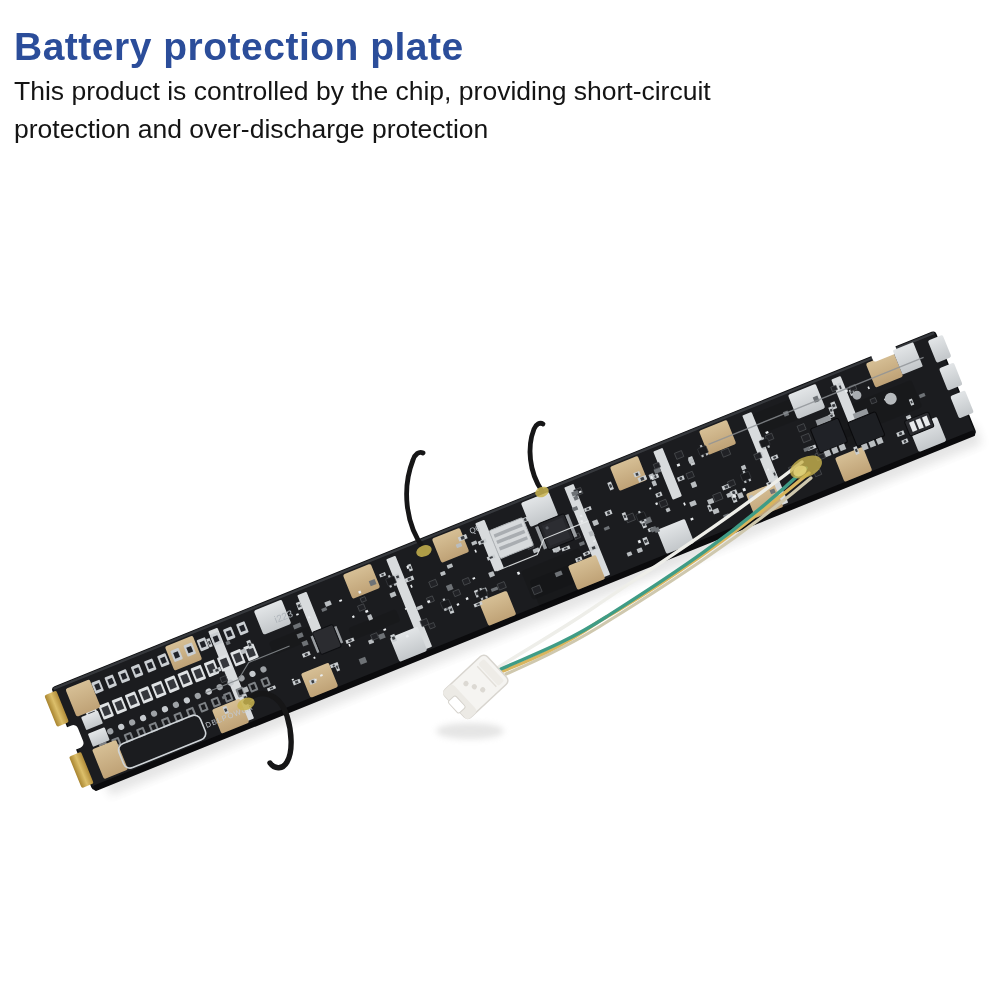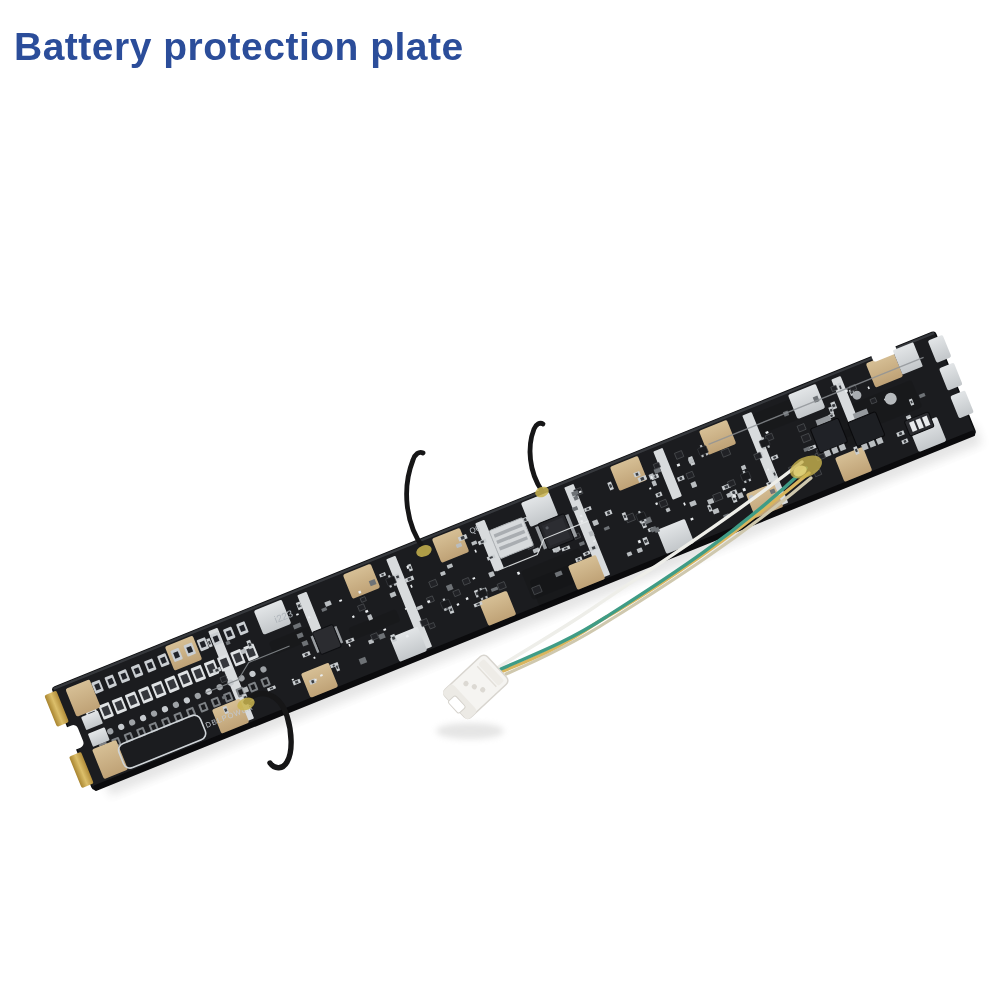--- a/index.html
+++ b/index.html
@@ -17,20 +17,22 @@
     margin:4px 0 0 0;font-size:26.5px;line-height:37.5px;color:#141414;
     font-weight:400;
   }
   #scene{position:absolute;left:0;top:0;}
 </style>
 </head>
 <body>
 
 <div class="header">
   <h1 class="title" style="color: rgb(43, 77, 154);">Battery protection plate</h1>
+  <p class="desc"><span>This product is controlled by the chip, providing short-circuit</span><br>
+  <span>protection and over-discharge protection</span></p>
 </div>
 
 <svg id="scene" width="1000" height="1000" viewBox="0 0 1000 1000">
   <defs>
     <filter id="soft" x="-30%" y="-30%" width="160%" height="160%">
         <feGaussianBlur stdDeviation="5"></feGaussianBlur>
       </filter>
     <filter id="soft2" x="-40%" y="-40%" width="180%" height="180%">
         <feGaussianBlur stdDeviation="3"></feGaussianBlur>
       </filter>

